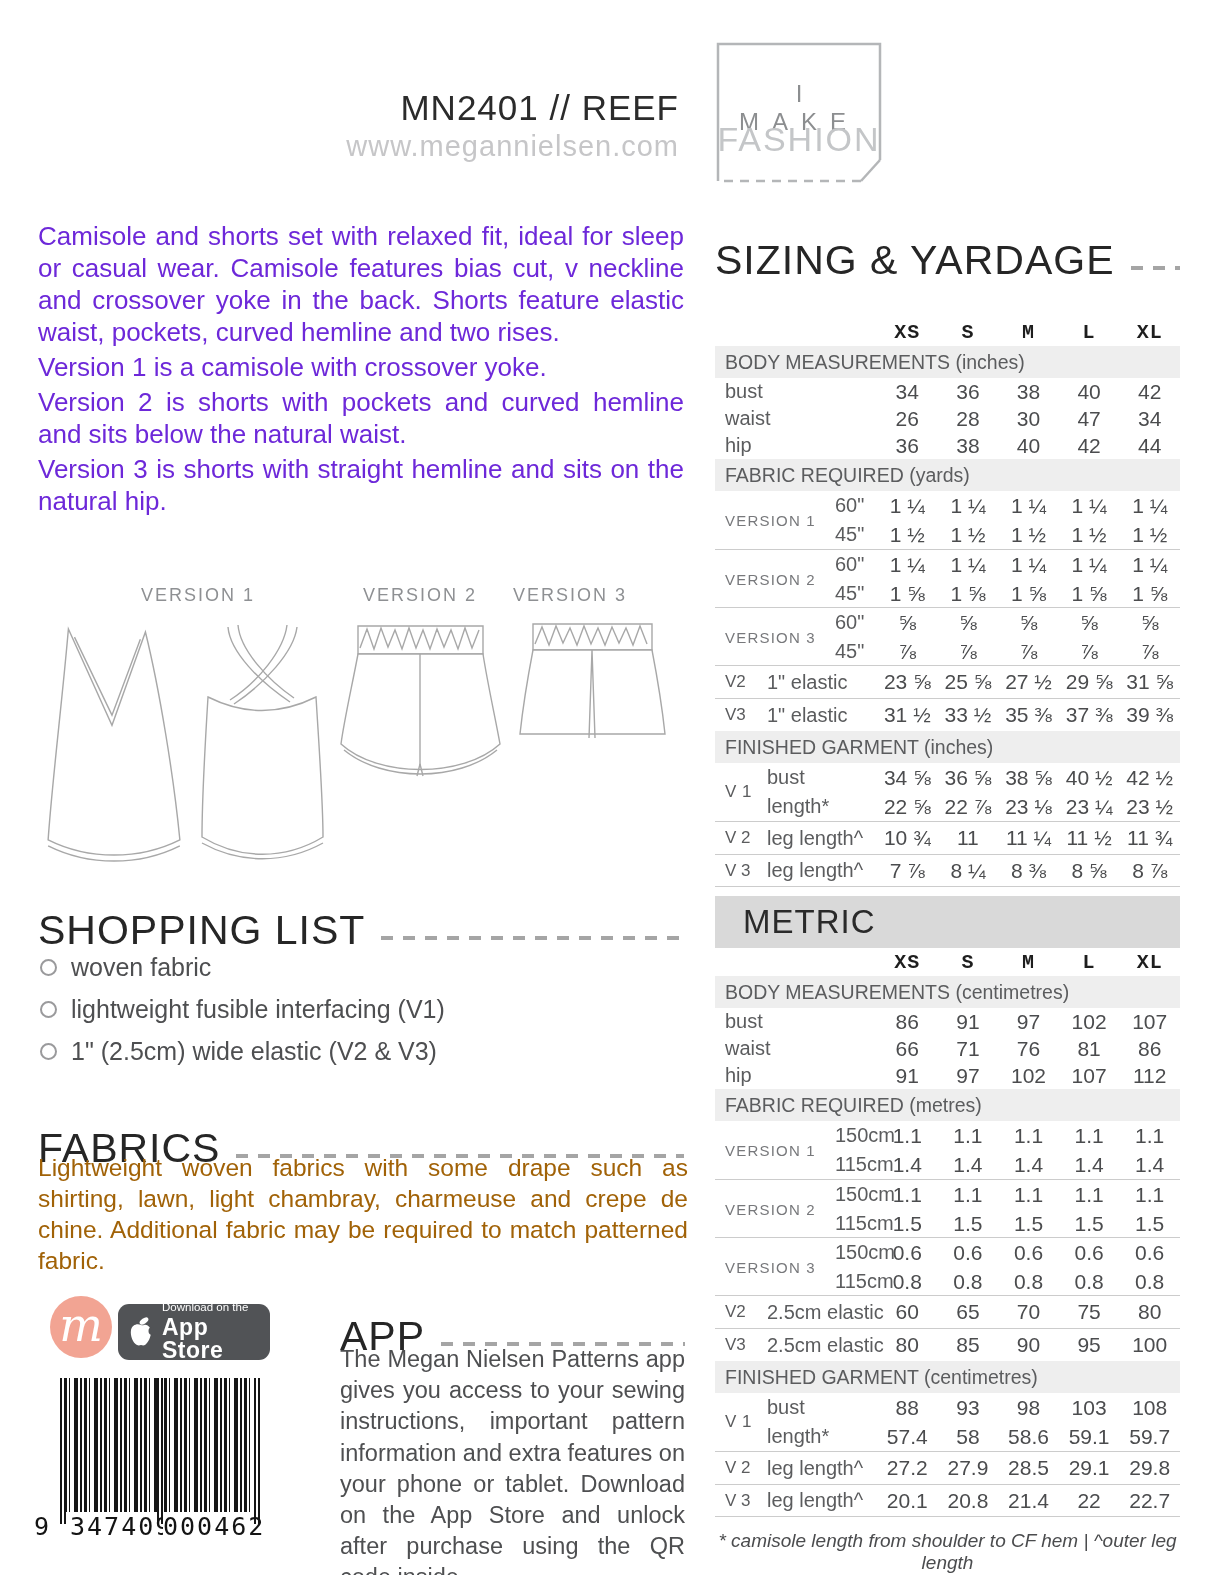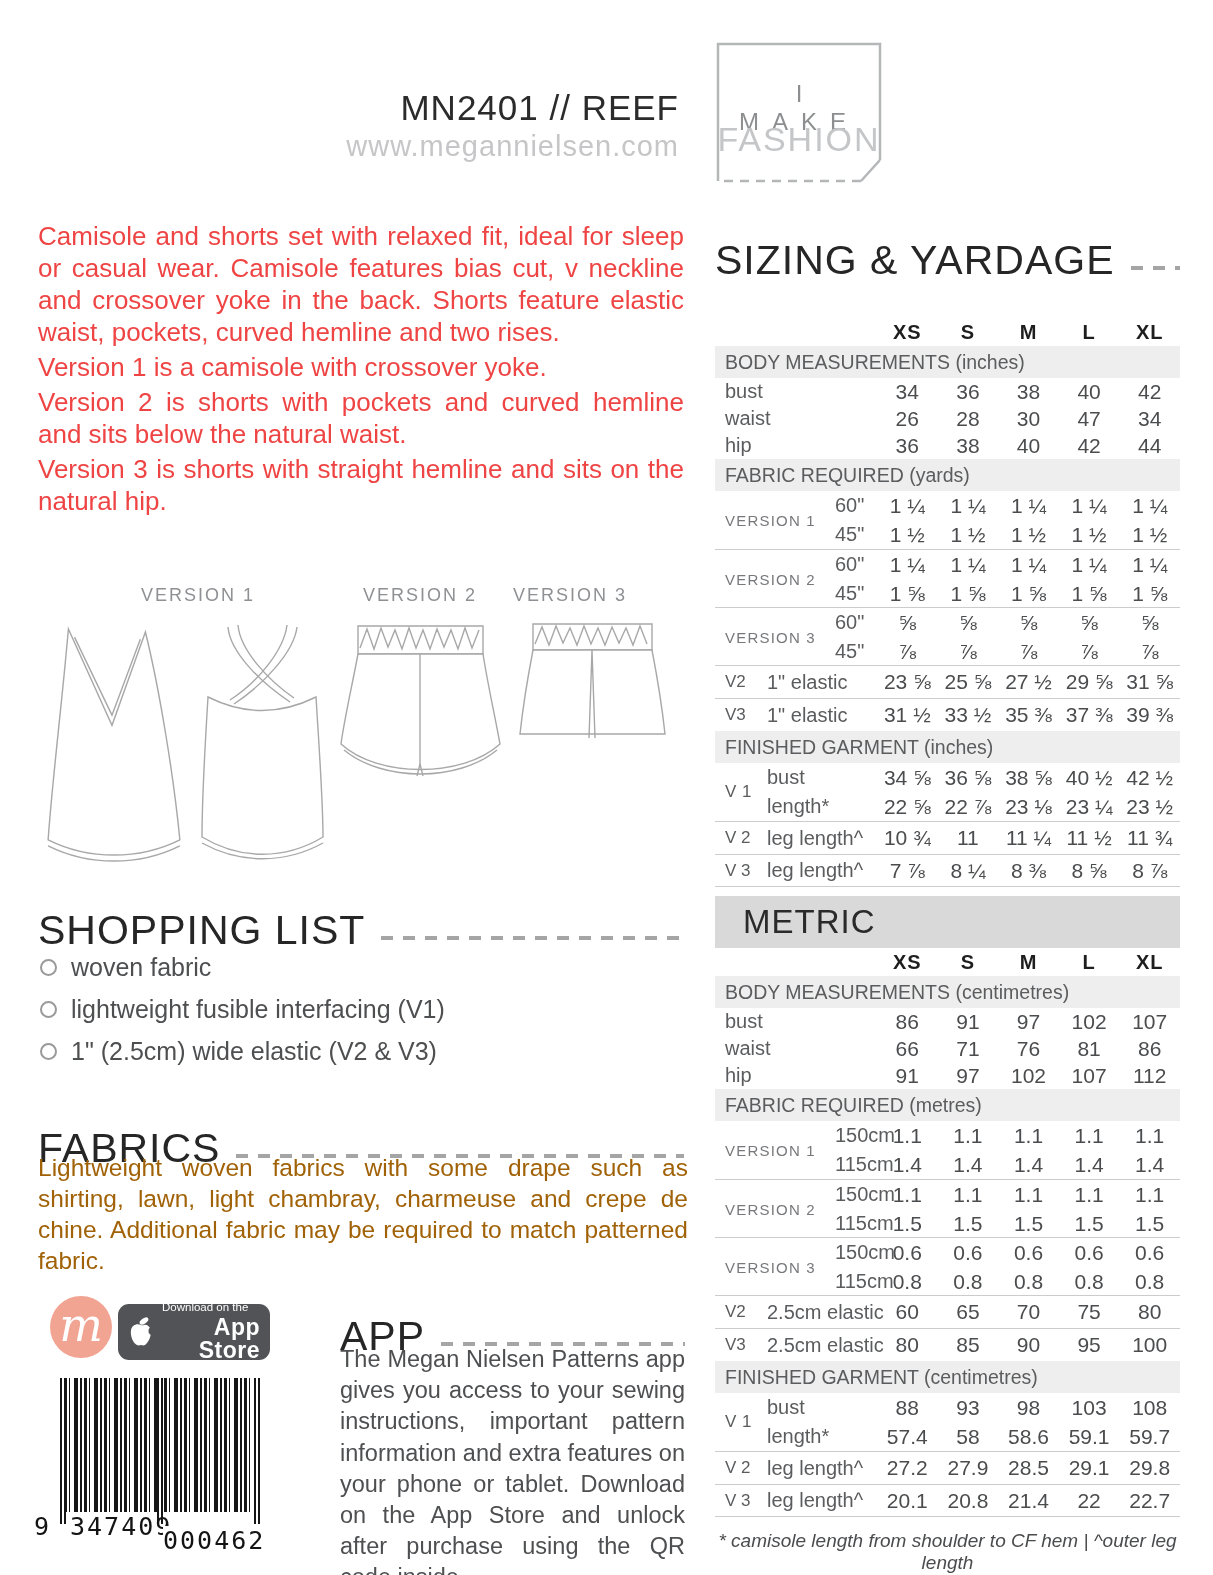--- a/index.html
+++ b/index.html
@@ -13,21 +13,21 @@
            font-size:29px;letter-spacing:1px;color:#c6c6c8;font-weight:300;}
   .logo-box{position:absolute;left:716px;top:42px;width:166px;height:141px;}
   .logo-box svg{position:absolute;left:0;top:0;}
   .lb-l1{position:absolute;left:0;top:38px;width:100%;text-align:center;
          font-size:24px;letter-spacing:13px;color:#8c8e90;text-indent:13px;}
   .lb-l2{position:absolute;left:0;top:78px;width:100%;text-align:center;
          font-size:34px;letter-spacing:2px;color:#c4c6c8;font-weight:300;}
 
   
   .desc{position:absolute;left:38px;top:220px;width:646px;}
-  .desc p{margin:0 0 3px 0;font-size:26px;line-height:32px;color:#ef4444;
+  .desc p{margin:0 0 3px 0;font-size:26px;line-height:32px;color:#6d28d9;
           text-align:justify;font-weight:300;}
   .vlabel{position:absolute;top:585px;font-size:18px;letter-spacing:2px;
           color:#8e9093;text-align:center;}
   .illus{position:absolute;}
   .illus path,.illus polyline{stroke:#a8a8a8;stroke-width:1.4;fill:none;}
   .illus .fillw{fill:#ffffff;}
 
   .shdr{position:absolute;display:flex;align-items:flex-end;margin-top:26px;}
   .shdr .t{font-size:41px;line-height:44px;color:#262626;font-weight:300;letter-spacing:1px;white-space:nowrap;}
   .leader{flex:1;height:4px;margin:0 0 12px 16px;
@@ -44,40 +44,40 @@
 
   
   .mn-logo{position:absolute;left:50px;top:1296px;width:62px;height:62px;border-radius:50%;
            background:#f2a493;color:#fff;text-align:center;line-height:58px;
            font-family:"DejaVu Serif",serif;font-style:italic;font-size:46px;}
   .badge{position:absolute;left:118px;top:1304px;width:152px;height:56px;border-radius:11px;
          background:#515356;display:flex;align-items:center;padding:0 10px;box-sizing:border-box;}
   .badge svg{flex:none;margin-right:8px;}
   .badge .btxt{color:#fff;line-height:1;}
   .badge .bsm{font-size:11.5px;margin-bottom:3px;}
-  .badge .bbg{font-size:23px;font-weight:bold;letter-spacing:.5px;text-align:right;}
+  .badge .bbg{font-size:23px;font-weight:bold;letter-spacing:.5px;}
   .bars{position:absolute;left:60px;top:1378px;width:200px;height:134px;
         background:repeating-linear-gradient(90deg,#161616 0 2px,#fff 2px 4px,#161616 4px 7px,
                    #fff 7px 9px,#161616 9px 10px,#fff 10px 14px,#161616 14px 18px,#fff 18px 20px);}
   .guard{position:absolute;top:1378px;width:6px;height:146px;
          background:linear-gradient(90deg,#161616 0 2px,#fff 2px 4px,#161616 4px 6px);}
   .bc-digits{position:absolute;top:1512px;font-family:"DejaVu Sans Mono",monospace;
              font-size:25px;color:#141414;letter-spacing:2px;background:#fff;}
 
   
   .rcol-hdr{left:715px;top:212px;width:465px;}
   .bandbig{position:absolute;left:715px;width:465px;height:52px;background:#d9d9d9;
            box-sizing:border-box;padding-left:13px;display:flex;align-items:center;
            font-size:33px;letter-spacing:1px;color:#2a2a2a;font-weight:300;}
   .tbl{position:absolute;left:715px;width:465px;}
   .band{height:32px;background:#eeeeee;box-sizing:border-box;padding-left:10px;
         display:flex;align-items:center;font-size:19.5px;color:#5b5c5e;}
   .trow{display:flex;align-items:center;height:27px;box-sizing:border-box;}
   .trow.pf{height:33px;}
-  .trow.thead{height:28px;}
+  .trow.thead{height:28px;font-family:Liberation Mono, monospace;}
   .trow.rule{border-top:1px solid #cccccc;}
   .trow.ruleb{border-bottom:1px solid #cccccc;}
   .lblzone{width:162px;flex:none;display:flex;align-items:center;
            box-sizing:border-box;padding-left:10px;}
   .pfx{width:42px;flex:none;font-size:17px;color:#5b5c5e;}
   .lbl{font-size:20px;color:#5b5c5e;white-space:nowrap;}
   .vc{flex:1;text-align:center;font-size:21px;color:#4b4c4e;}
   .sz{font-size:20px;font-weight:bold;color:#1e1e1e;letter-spacing:1px;}
   .trow.g{position:relative;display:block;height:58px;}
   .trow.g .srow{display:flex;align-items:center;height:29px;}
@@ -182,21 +182,21 @@
       <div class="bsm">Download on the</div>
       <div class="bbg">App Store</div>
     </div>
   </div>
   <div class="bars"></div>
   <div class="guard" style="left:60px;"></div>
   <div class="guard" style="left:157px;"></div>
   <div class="guard" style="left:254px;"></div>
   <div class="bc-digits" style="left:34px;">9</div>
   <div class="bc-digits" style="left:70px;width:84px;text-align:center;">347409</div>
-  <div class="bc-digits" style="left:163px;width:88px;text-align:center;margin-top:14px;">000462</div>
+  <div class="bc-digits" style="left:163px;width:88px;text-align:center;">000462</div>
 
   <div class="shdr" style="left:340px;top:1288px;width:345px;">
     <span class="t">APP</span>
     <span class="leader"></span>
   </div>
   <div class="app-text">The Megan Nielsen Patterns app gives you access to your sewing instructions, important pattern information and extra features on your phone or tablet. Download on the App Store and unlock after purchase using the QR code inside.</div>
 
   <div class="shdr rcol-hdr" style="position:absolute;">
     <span class="t">SIZING &amp; YARDAGE</span>
     <span class="leader"></span>

